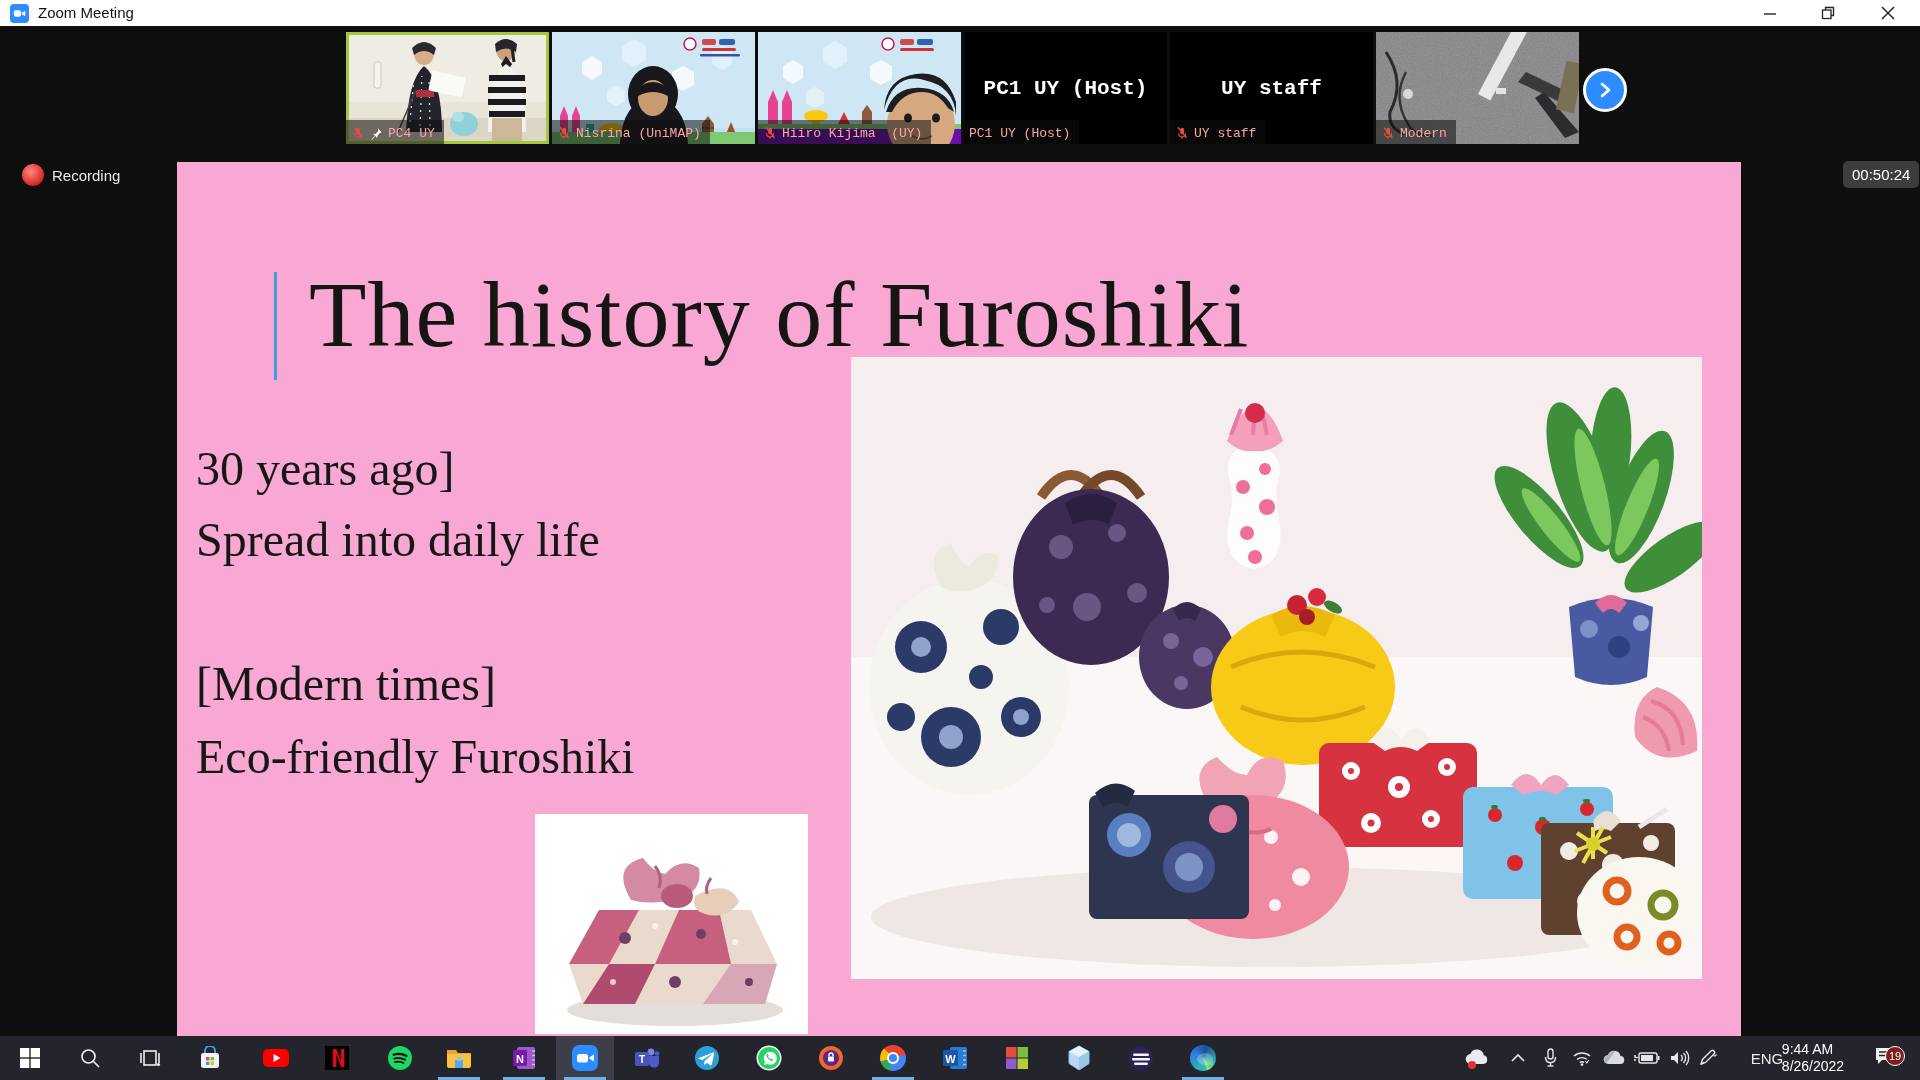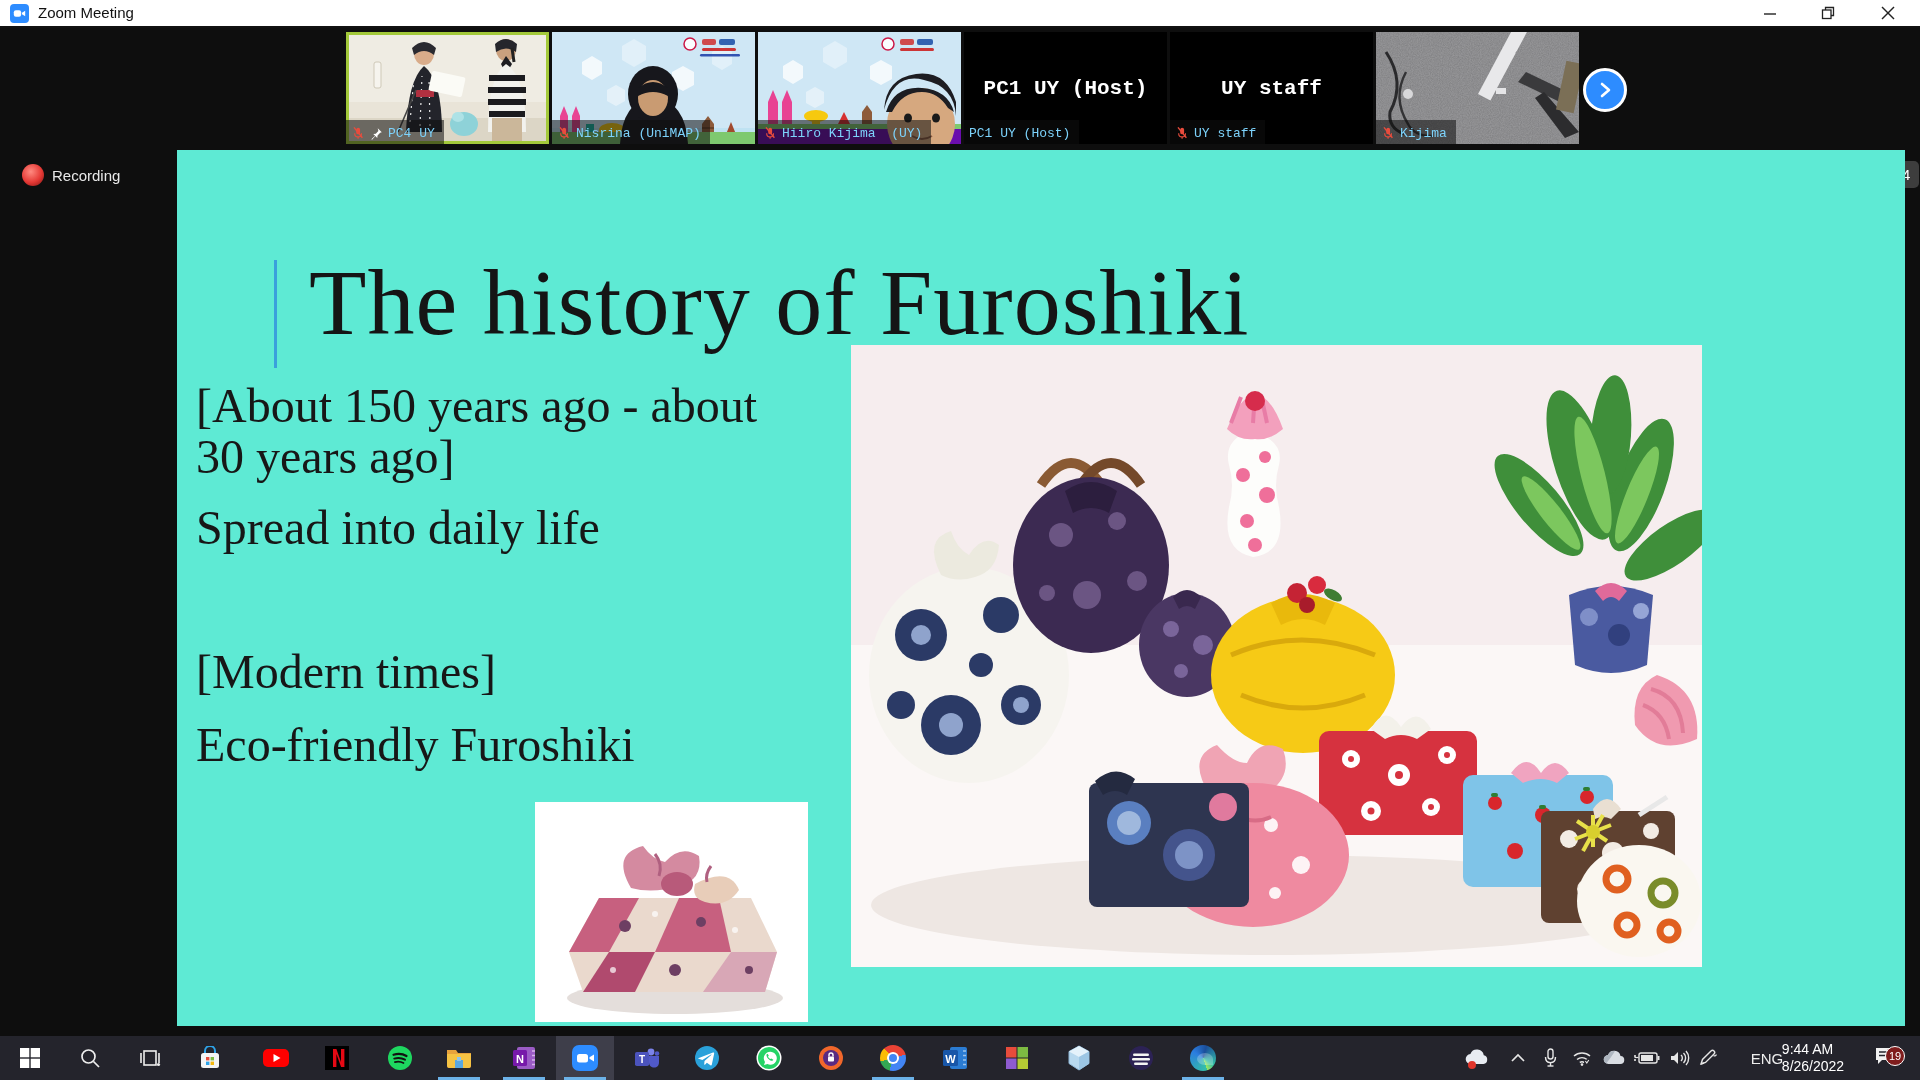--- a/index.html
+++ b/index.html
@@ -15,37 +15,37 @@
   .app-icon { left:10px; top:4px; width:19px; height:19px; border-radius:4px; background:#2D8CFF;
               display:flex; align-items:center; justify-content:center; }
   .title-text { left:38px; top:4px; font-size:15px; color:#111; }
   .winbtn { top:0; width:46px; height:26px; display:flex; align-items:center; justify-content:center; }
 
   
   .tile { top:32px; width:203px; height:112px; background:#000; overflow:hidden;font-family:Liberation Mono, monospace; }
   .tile.speaker { outline:3px solid #a3c93a; outline-offset:-3px; }
   .vlabel {
     position:absolute; left:0; bottom:0; height:24px; max-width:100%;
-    background:rgba(15,15,15,0.55); color:#7dd3fc; font-size:13px;
+    background:rgba(15,15,15,0.55); color:#fca5a5; font-size:13px;
     display:flex; align-items:center; gap:5px; padding:2px 9px 0 5px; white-space:pre;
   }
   .center-name { position:absolute; inset:0; display:flex; align-items:center; justify-content:center;
                  color:#fff; font-size:21px; font-weight:bold; }
   .nextbtn { left:1583px; top:68px; width:44px; height:44px; border-radius:50%;
              background:#2D8CFF; border:3px solid #fff; display:flex; align-items:center; justify-content:center; }
 
   
   .rec-dot { left:22px; top:164px; width:22px; height:22px; border-radius:50%;
              background:radial-gradient(circle at 40% 35%, #ff8a80 0%, #e53935 55%, #7a1210 100%); }
   .rec-text { left:52px; top:167px; font-size:15px; color:#e8e8e8; }
   .timer { left:1843px; top:161px; background:#3d3d3d; color:#fff; font-size:15px;
            padding:5px 9px; border-radius:5px; }
 
   
-  .slide { left:177px; top:150px; width:1728px; height:876px; background:#5eead4; overflow:hidden; }
+  .slide { left:177px; top:162px; width:1564px; height:876px; background:#f9a8d4; overflow:hidden; }
   .slide-accent { left:97px; top:110px; width:3px; height:108px; background:#3aa0dc; }
   .slide-title { left:132px; top:98px; font-family:"Liberation Serif", serif; font-size:94px; color:#151515;
                  letter-spacing:1px; white-space:nowrap; }
   .slide-line { left:19px; font-family:"Liberation Serif", serif; font-size:48px; color:#171717; white-space:nowrap; }
 
   
   .taskbar { left:0; top:1036px; width:1920px; height:44px; background:#24242c; }
   .tb-cell { position:absolute; top:0; width:58px; height:44px; display:flex; align-items:center; justify-content:center; }
   .tb-cell.activeapp { background:#3e3e4a; }
   .tb-cell.open::after { content:""; position:absolute; left:8px; right:8px; bottom:0; height:3px; background:#6cb2e8; }
@@ -276,38 +276,37 @@
       <rect x="120" y="56" width="10" height="6" fill="#e4e4e6"></rect>
       <path d="M140 20 q10 8 24 8" stroke="#8e8e90" stroke-width="2" fill="none"></path>
     </svg>
     <div class="vlabel">
       <svg width="14" height="14" viewBox="0 0 16 16">
           <rect x="6" y="2" width="4.4" height="7.5" rx="2.2" fill="#e84c3d"></rect>
           <path d="M4.2 8.2c0 3 1.9 4.3 3.9 4.3s3.9-1.3 3.9-4.3" stroke="#e84c3d" stroke-width="1.3" fill="none"></path>
           <line x1="8.1" y1="12.6" x2="8.1" y2="14.6" stroke="#e84c3d" stroke-width="1.3"></line>
           <line x1="3.4" y1="1.6" x2="13" y2="13.4" stroke="#e84c3d" stroke-width="1.6"></line>
         </svg>
-      <span>Kijima</span>
+      <span>Modern</span>
     </div>
   </div>
 
   <div class="abs nextbtn">
     <svg width="18" height="18" viewBox="0 0 18 18">
         <path d="M6 3l7 6-7 6" stroke="#fff" stroke-width="2.6" fill="none" stroke-linecap="round" stroke-linejoin="round"></path>
       </svg>
   </div>
 
   <div class="abs rec-dot"></div>
   <div class="abs rec-text">Recording</div>
   <div class="abs timer">00:50:24</div>
 
   <div class="abs slide">
     <div class="abs slide-accent"></div>
     <div class="abs slide-title">The history of Furoshiki</div>
-    <div class="abs slide-line" style="top:228px">[About 150 years ago - about</div>
     <div class="abs slide-line" style="top:279px">30 years ago]</div>
     <div class="abs slide-line" style="top:494px">[Modern times]</div>
     <div class="abs slide-line" style="top:350px">Spread into daily life</div>
     <div class="abs slide-line" style="top:567px">Eco-friendly Furoshiki</div>
 
     <svg class="abs" style="left:674px; top:195px" width="851" height="622" viewBox="0 0 851 622">
       <rect width="851" height="622" fill="#fbf7f6"></rect>
       <rect width="851" height="300" fill="#f6edee"></rect>
       <ellipse cx="420" cy="560" rx="400" ry="50" fill="#eee7e3"></ellipse>
 

